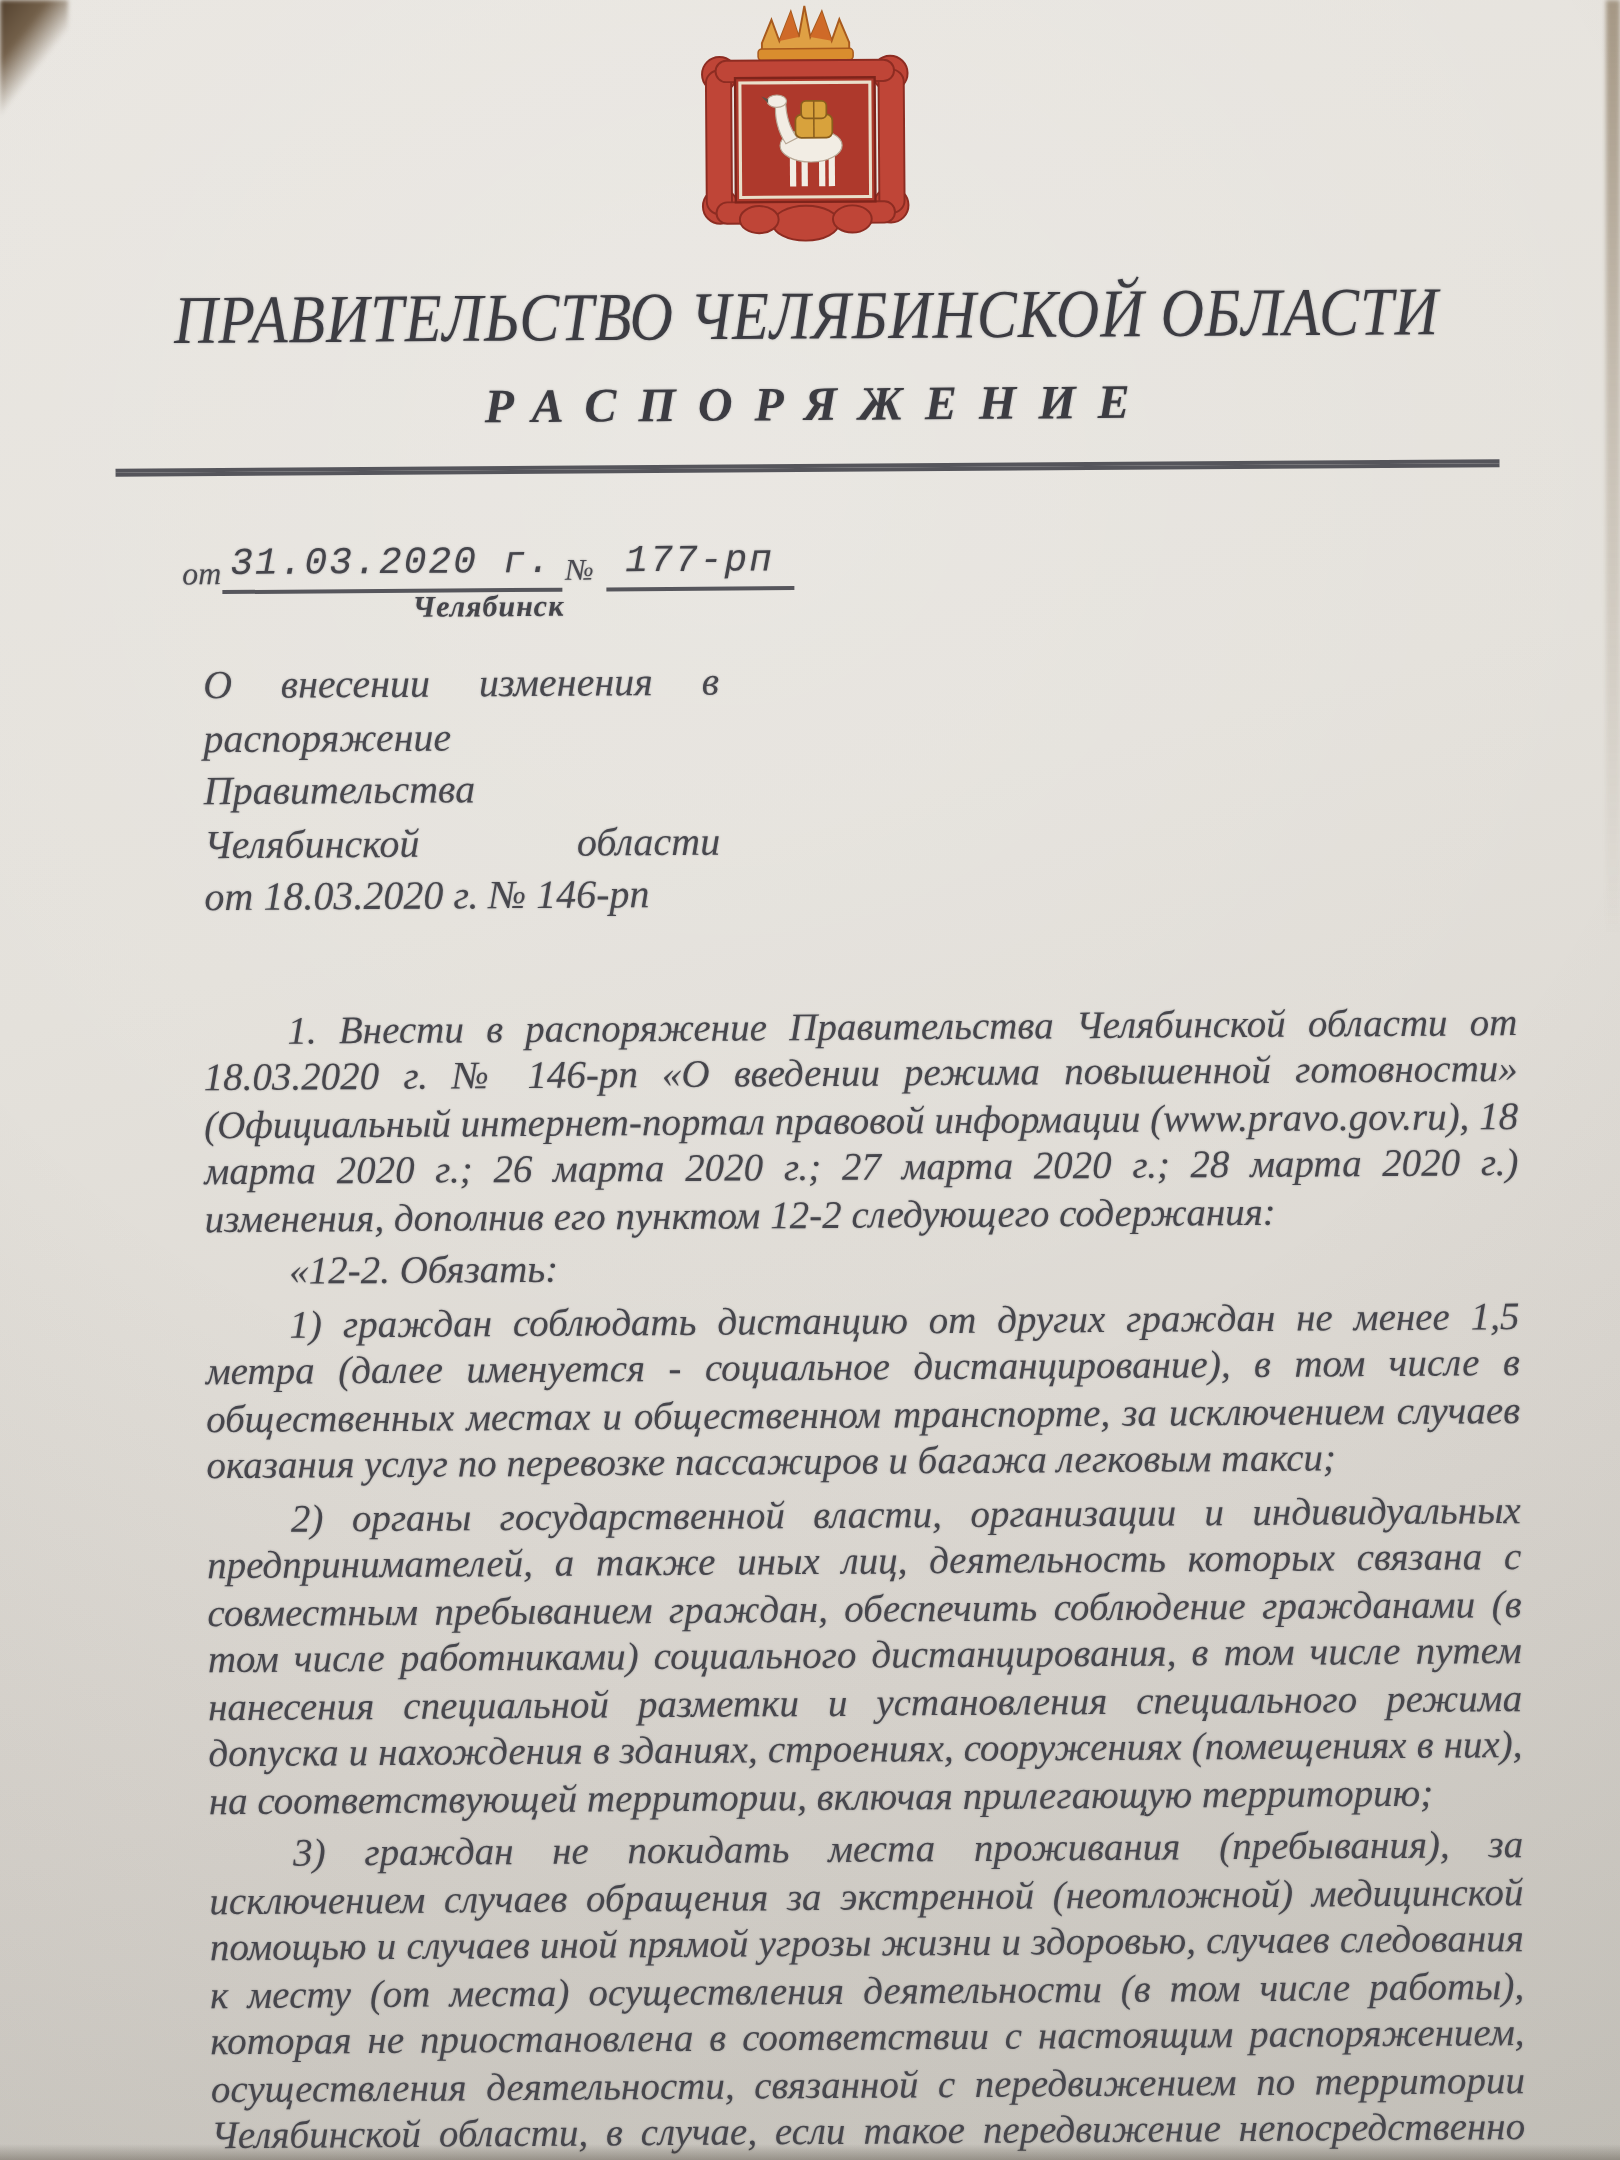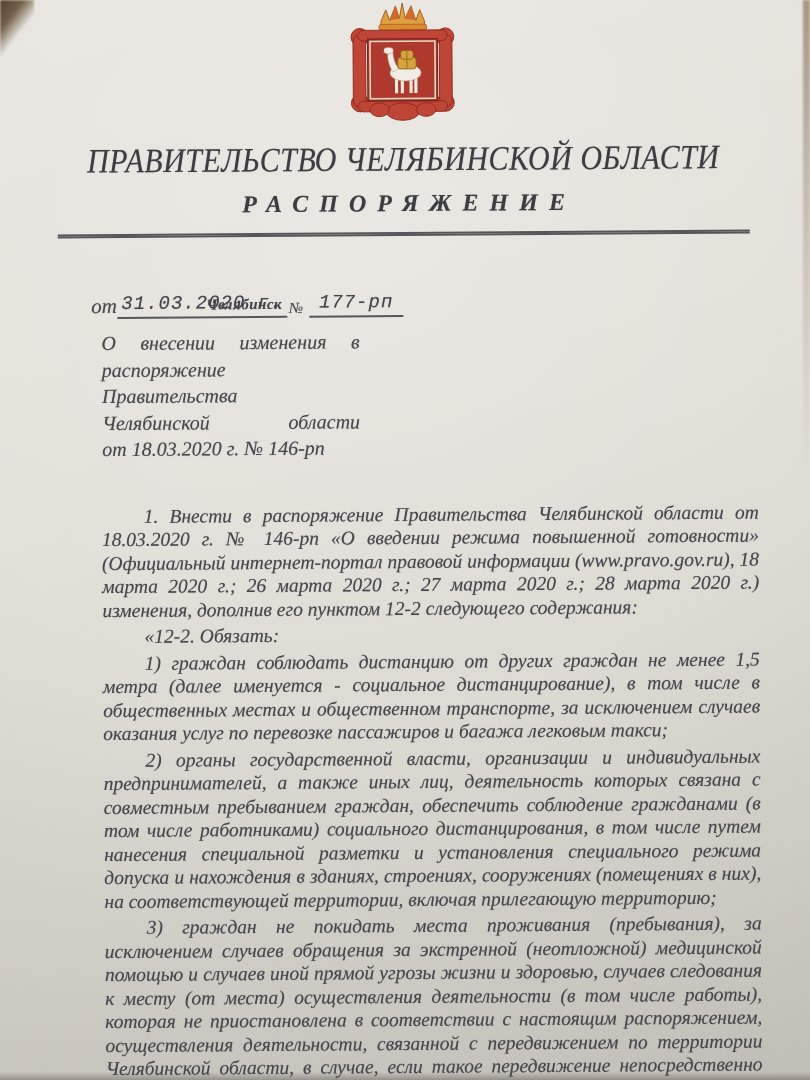--- a/index.html
+++ b/index.html
@@ -56,29 +56,29 @@
     font-size: 24px; font-weight: bold; letter-spacing: 11px; text-indent: 11px;
     color: #3c3c42;
   }
   .rule {
     width: 692px; margin: 15px auto 0; height: 4px;
     border-top: 2px solid #55555b; border-bottom: 2px solid #55555b;
   }
 
   
   .issue-block { position: relative; margin: 32px 0 0 92px; height: 48px; }
-  .from-label { font-size: 21px; color: #4a4a50; vertical-align: bottom; }
+  .from-label { font-size: 16px; color: #4a4a50; vertical-align: bottom; }
   .fill {
     display: inline-block; text-align: center;
     border-bottom: 2px solid #56565c; padding-bottom: 1px;
     font-family: "Liberation Mono", monospace; font-size: 19px; letter-spacing: 1px;
     color: #45454b; vertical-align: bottom; line-height: 24px;
   }
   .fill-date { width: 170px; }
-  .fill-num  { width: 94px; margin-left: 6px; margin-top: 22px; }
+  .fill-num  { width: 94px; margin-left: 6px; }
   .num-sign  { font-size: 15px; color: #4a4a50; vertical-align: bottom; position: relative; top: -1px; margin-left: 2px; }
   .city {
     position: absolute; left: 68px; top: 27px; width: 170px;
     text-align: center; font-weight: bold; font-size: 15px; letter-spacing: 0.5px;
     color: #45454b;
   }
 
   
   .subject { margin: 12px 0 0 102px; width: 258px; font-size: 20px; line-height: 26.5px; color: #48484e; }
   .subject-line { text-align: justify; text-align-last: justify; }

